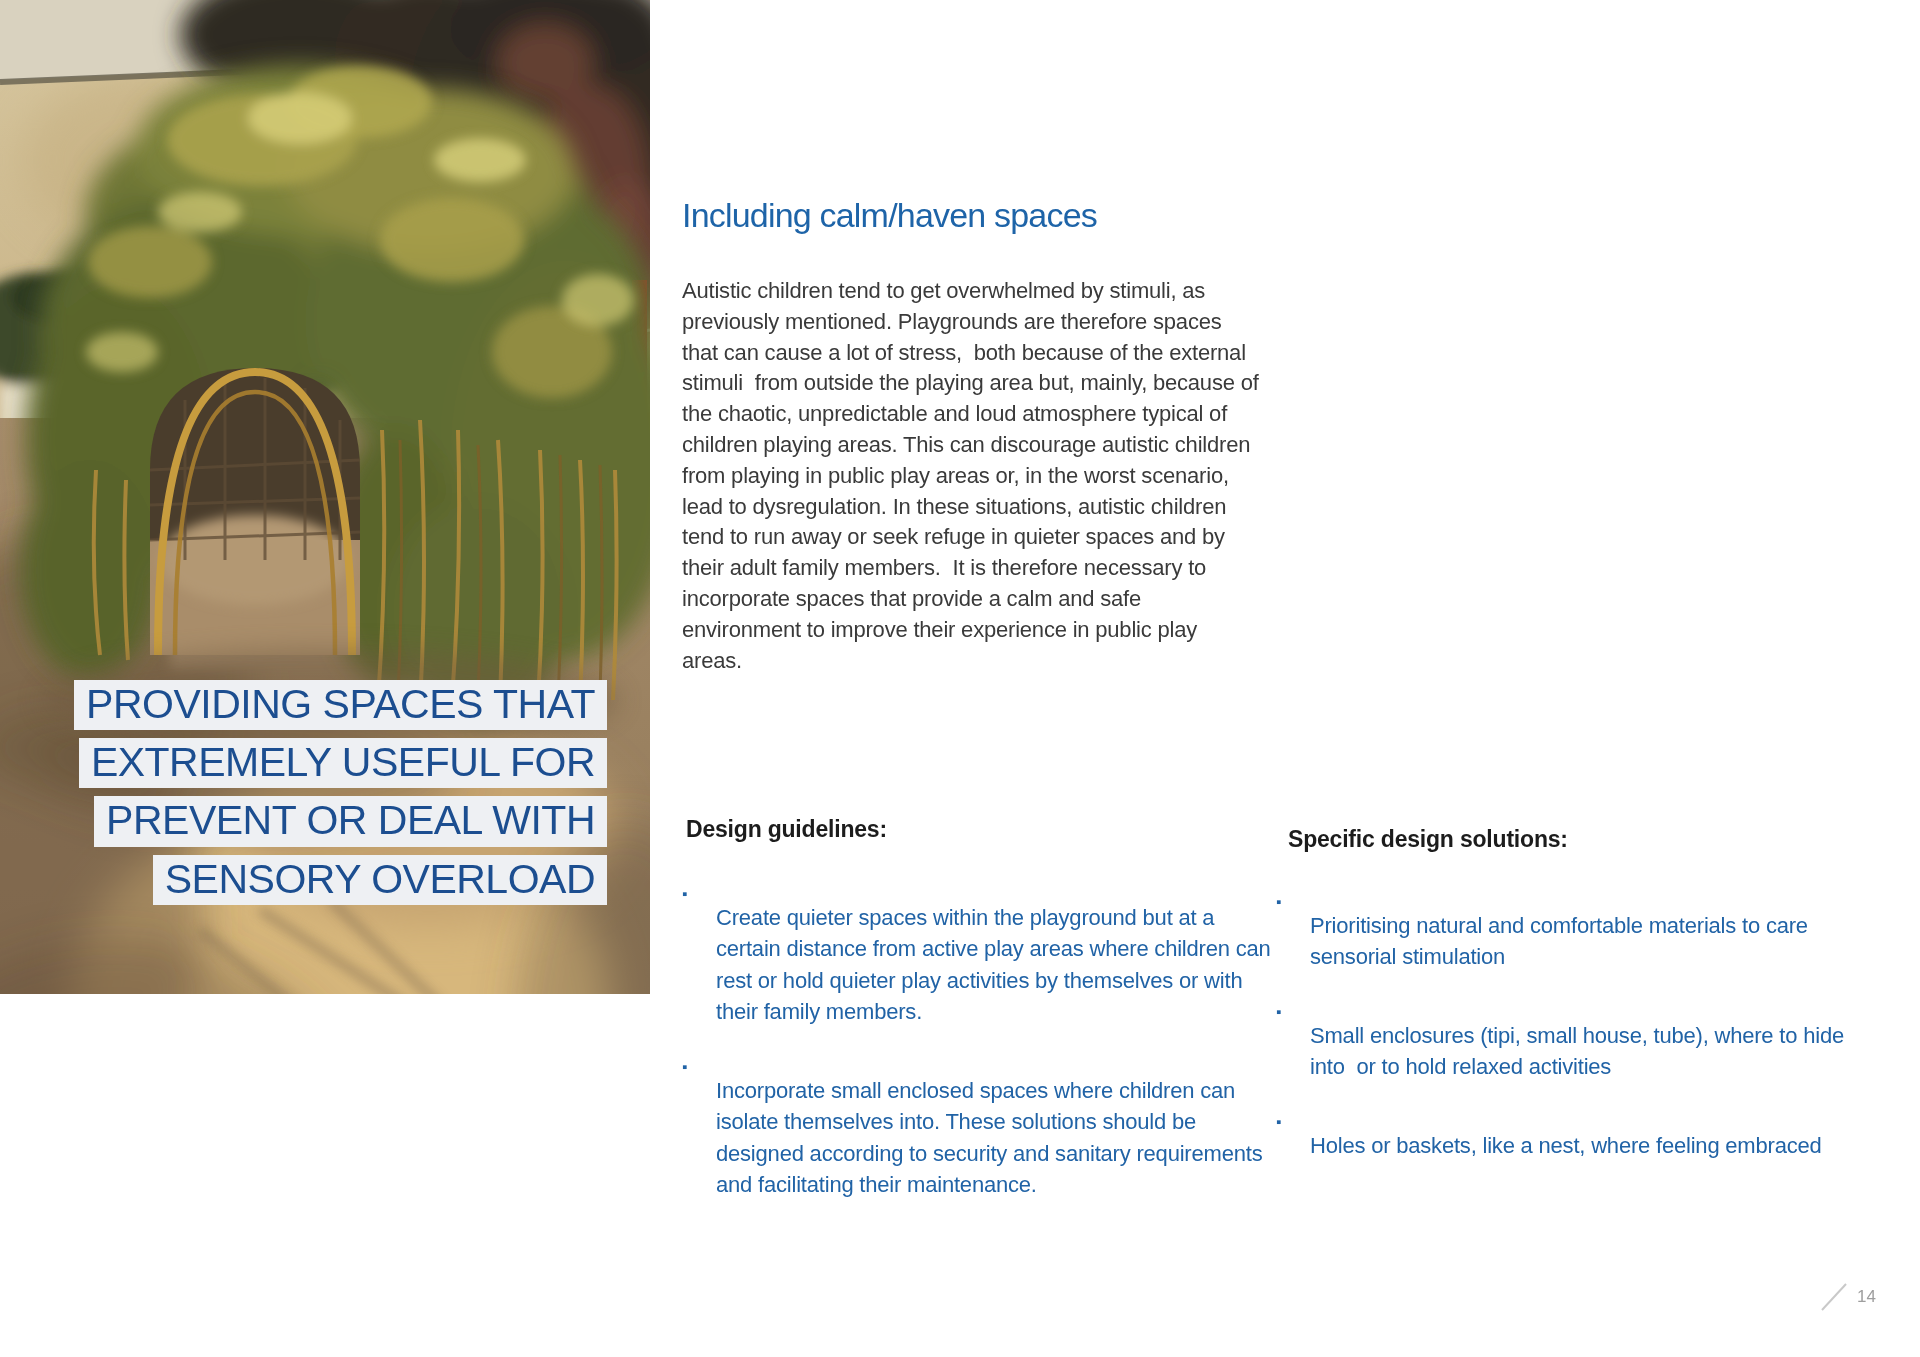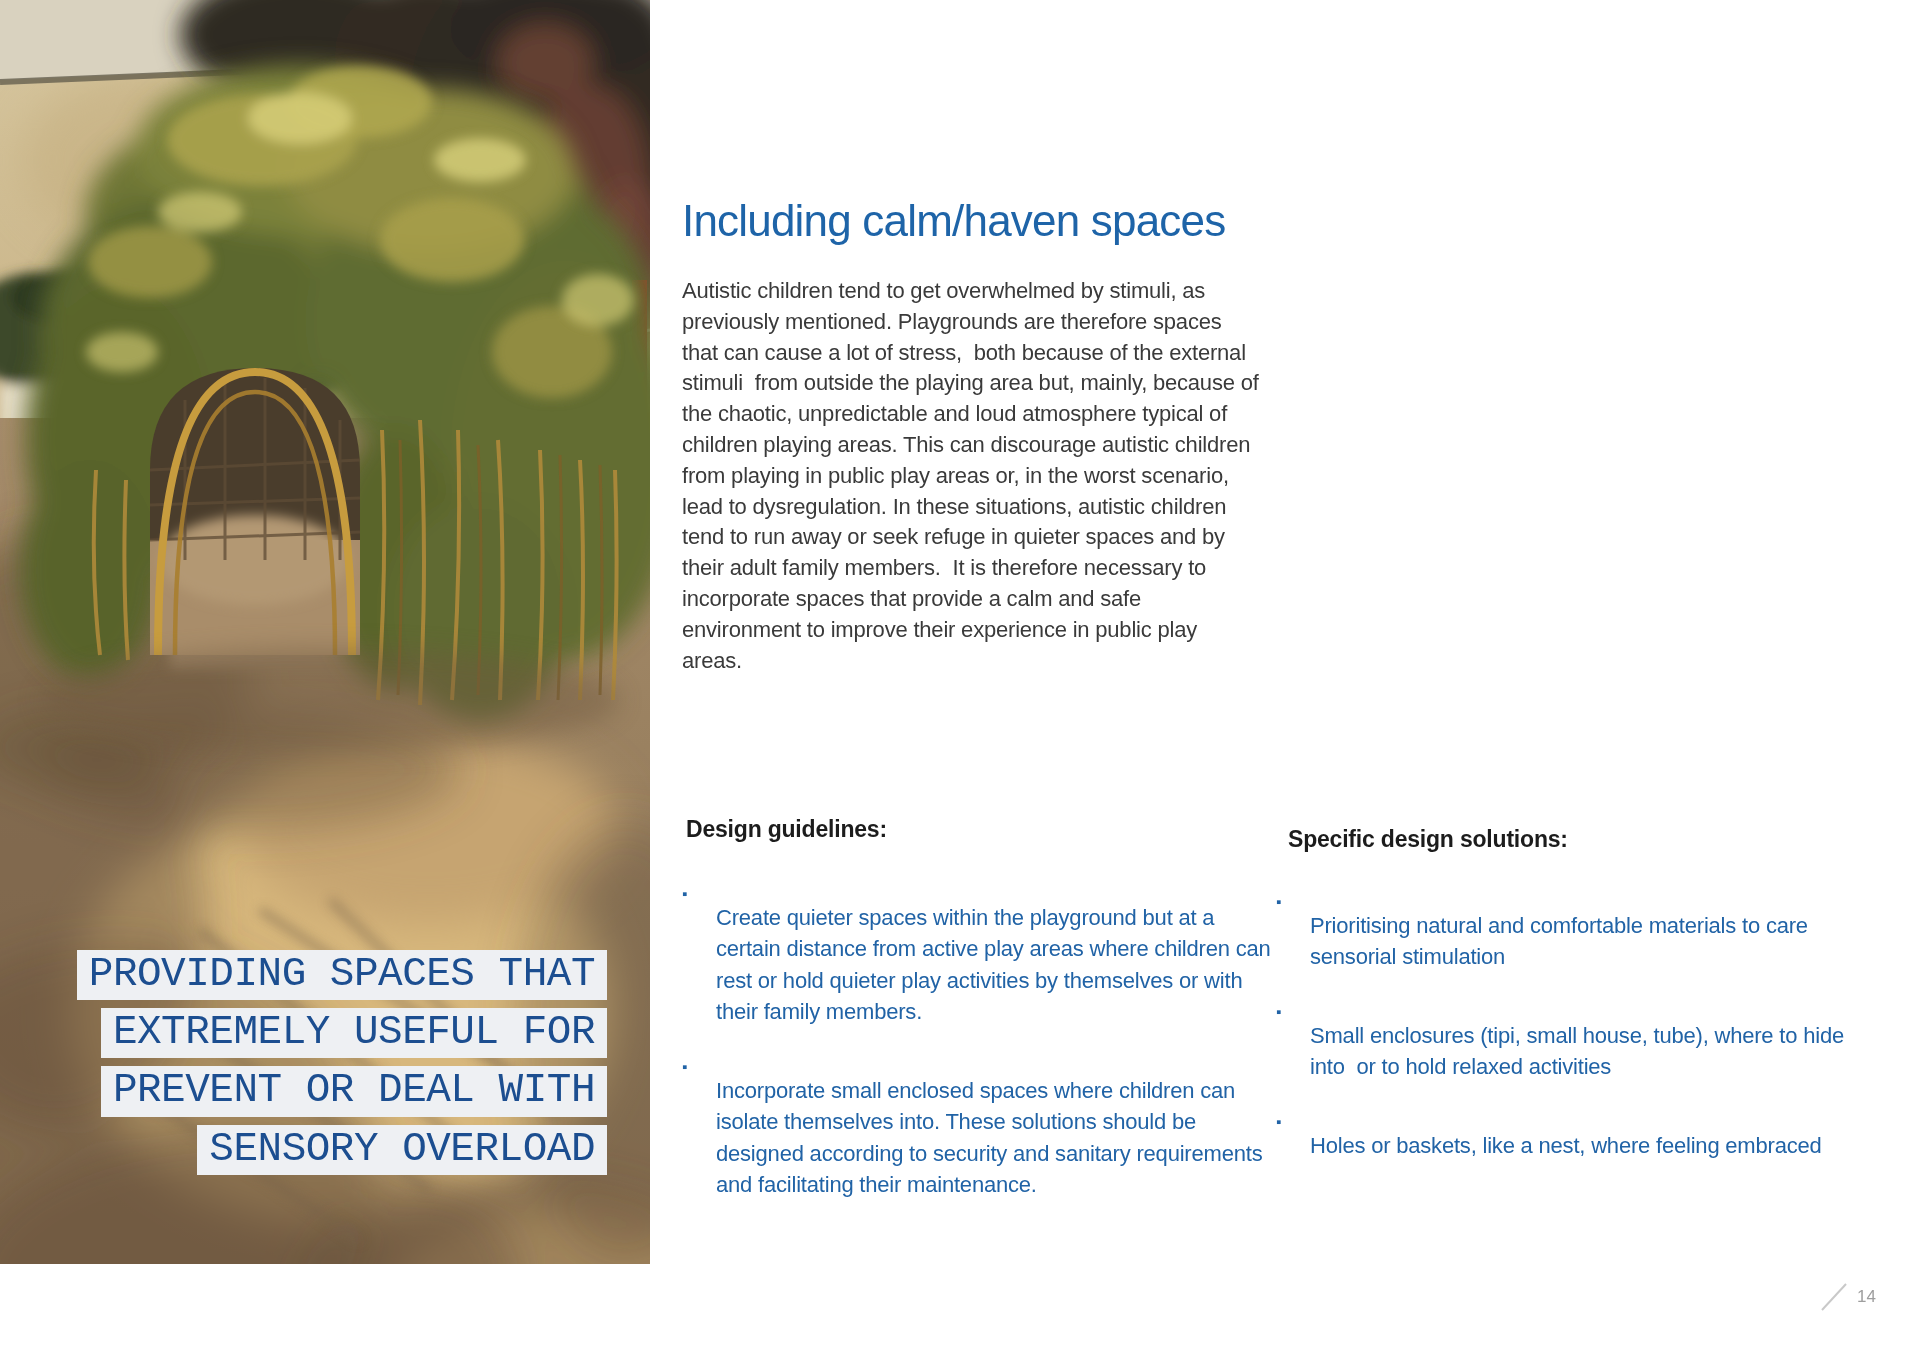--- a/index.html
+++ b/index.html
@@ -2,38 +2,37 @@
 <html><head>
 <meta charset="utf-8">
 <style>
   html,body{margin:0;padding:0;}
   body{
     width:1920px;height:1357px;position:relative;background:#ffffff;
     font-family:"Liberation Sans", sans-serif;overflow:hidden;
   }
   
   .photo{
-    position:absolute;left:0;top:0;width:650px;height:1264px;overflow:hidden;
+    position:absolute;left:0;top:0;width:650px;height:994px;overflow:hidden;
     background:#a08768;
-    font-family:Liberation Mono, monospace;
   }
   .photo svg{display:block;width:650px;height:1357px;}
   .caption{
     position:absolute;right:43px;bottom:89px;
     display:flex;flex-direction:column;align-items:flex-end;gap:8px;
   }
   .caption .cap-line{
     display:inline-block;background:#EEF0F3;color:#1C4E90;
     font-size:41px;line-height:1.08;font-weight:400;letter-spacing:-0.5px;
     padding:2px 12px 4px 12px;white-space:nowrap;
   }
   
   .title{
     position:absolute;left:682px;top:196px;
-    font-size:44px;color:#1E64A8;letter-spacing:-0.8px;font-weight:400;
+    font-size:34px;color:#1E64A8;letter-spacing:-0.8px;font-weight:400;
   }
   .intro{
     position:absolute;left:682px;top:276px;width:578px;
     font-size:22px;line-height:1.4;color:#3A3A3A;letter-spacing:-0.2px;
     white-space:pre-wrap;
   }
   .col-heading{
     position:absolute;font-size:23px;font-weight:700;color:#1C1C1C;letter-spacing:-0.2px;
   }
   #guidelines-heading{left:682px;top:812px;}

